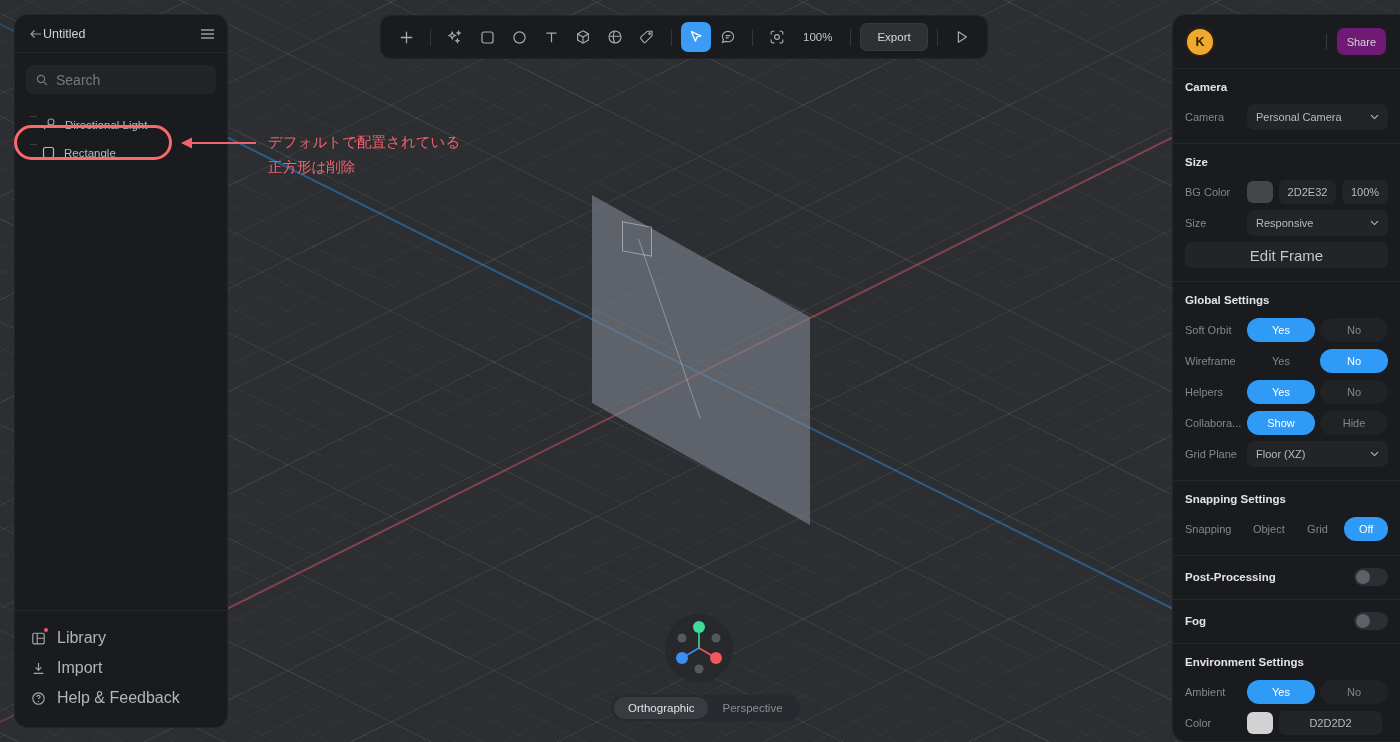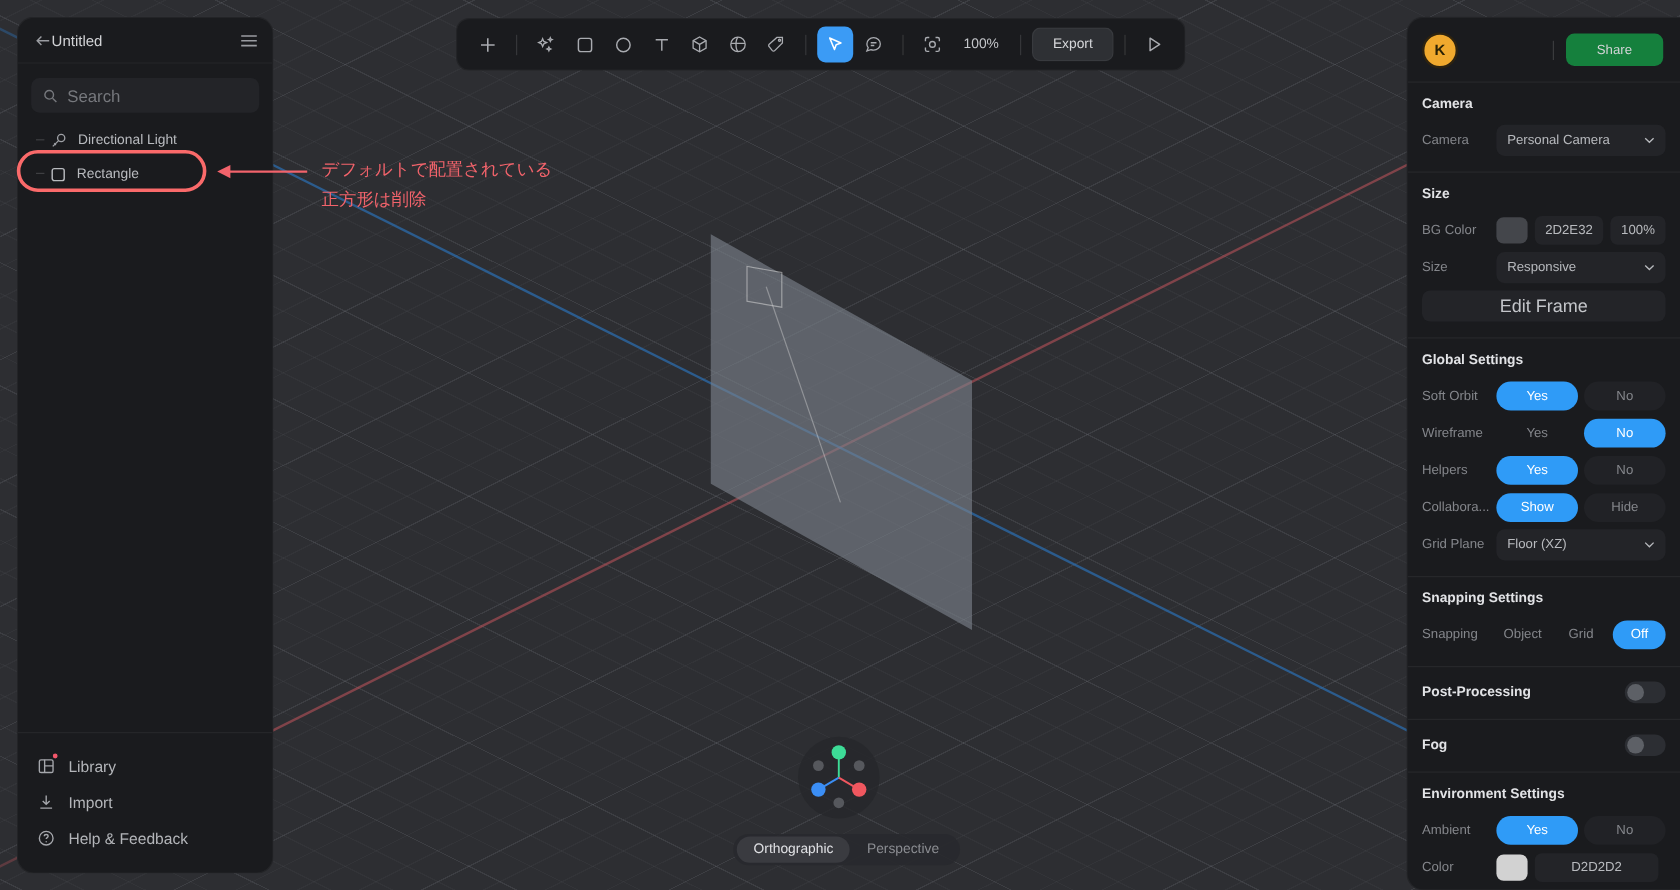--- a/index.html
+++ b/index.html
@@ -83,33 +83,33 @@
     display: flex; align-items: center; gap: 8px; padding: 0 10px;
     margin-bottom: 9px;
   }
   .search-box input {
     background: transparent; border: none; outline: none;
     color: #c6c7ca; font-size: 14px; width: 100%;
     font-family: inherit;
   }
   .search-box input::placeholder { color: #76787d; }
   .tree-row {
-    display: flex; align-items: center; gap: 9px;
+    display: flex; align-items: flex-end; gap: 9px;
     height: 28px; padding-left: 16px; border-radius: 6px;
     color: #b9bbbf; font-size: 11.5px; cursor: pointer;
     position: relative;
   }
   .tree-row::before {
     content:""; position:absolute; left:4px; top:13px;
     width:7px; height:1px; background: rgba(255,255,255,0.16);
   }
   .sb-foot { padding: 0 11px 14px; border-top: 1px solid rgba(255,255,255,0.05); padding-top: 12px; }
   .foot-row {
     display: flex; align-items: center; gap: 11px;
-    height: 30px; padding-left: 5px; color: #b3b5b9; font-size: 13px;
+    height: 30px; padding-left: 5px; color: #b3b5b9; font-size: 16px;
     cursor: pointer; border-radius: 6px; position: relative;
   }
   .dot-badge {
     position: absolute; left: 17px; top: 4px;
     width: 6px; height: 6px; border-radius: 50%;
     background: #f3576b; border: 1.5px solid #1a1b1e;
   }
 
   
   .hl-ring {
@@ -167,22 +167,22 @@
   .avatar {
     width: 30px; height: 30px; border-radius: 50%;
     background: #f0a92e; color: #2a2205;
     display: flex; align-items: center; justify-content: center;
     font-size: 12.5px; font-weight: bold;
     border: 2px solid #2d2310; cursor: pointer;
   }
   .rp-head-spacer { flex: 1; }
   .rp-divider-v { width: 1px; height: 16px; background: rgba(255,255,255,0.14); }
   .share-btn {
-    height: 27px; padding: 0 26px; border-radius: 7px;
-    background: #15803d; color: #d3d4d7; font-size: 11px;
+    height: 27px; padding: 0 10px; border-radius: 7px;
+    background: #701a75; color: #d3d4d7; font-size: 11px;
     display: flex; align-items: center; cursor: pointer;
   }
   .sect { padding: 12px 12px 13px; border-bottom: 1px solid rgba(255,255,255,0.055); }
   .sect-title { font-size: 11.5px; color: #e2e3e6; font-weight: bold; margin-bottom: 11px; }
   .row { display: flex; align-items: center; height: 26px; margin-bottom: 5px; }
   .row:last-child { margin-bottom: 0; }
   .row-label { width: 62px; color: #84868b; font-size: 11px; flex: none;
     overflow: hidden; text-overflow: ellipsis; white-space: nowrap; }
   .select {
     flex: 1; height: 26px; background: #232428; border-radius: 7px;

